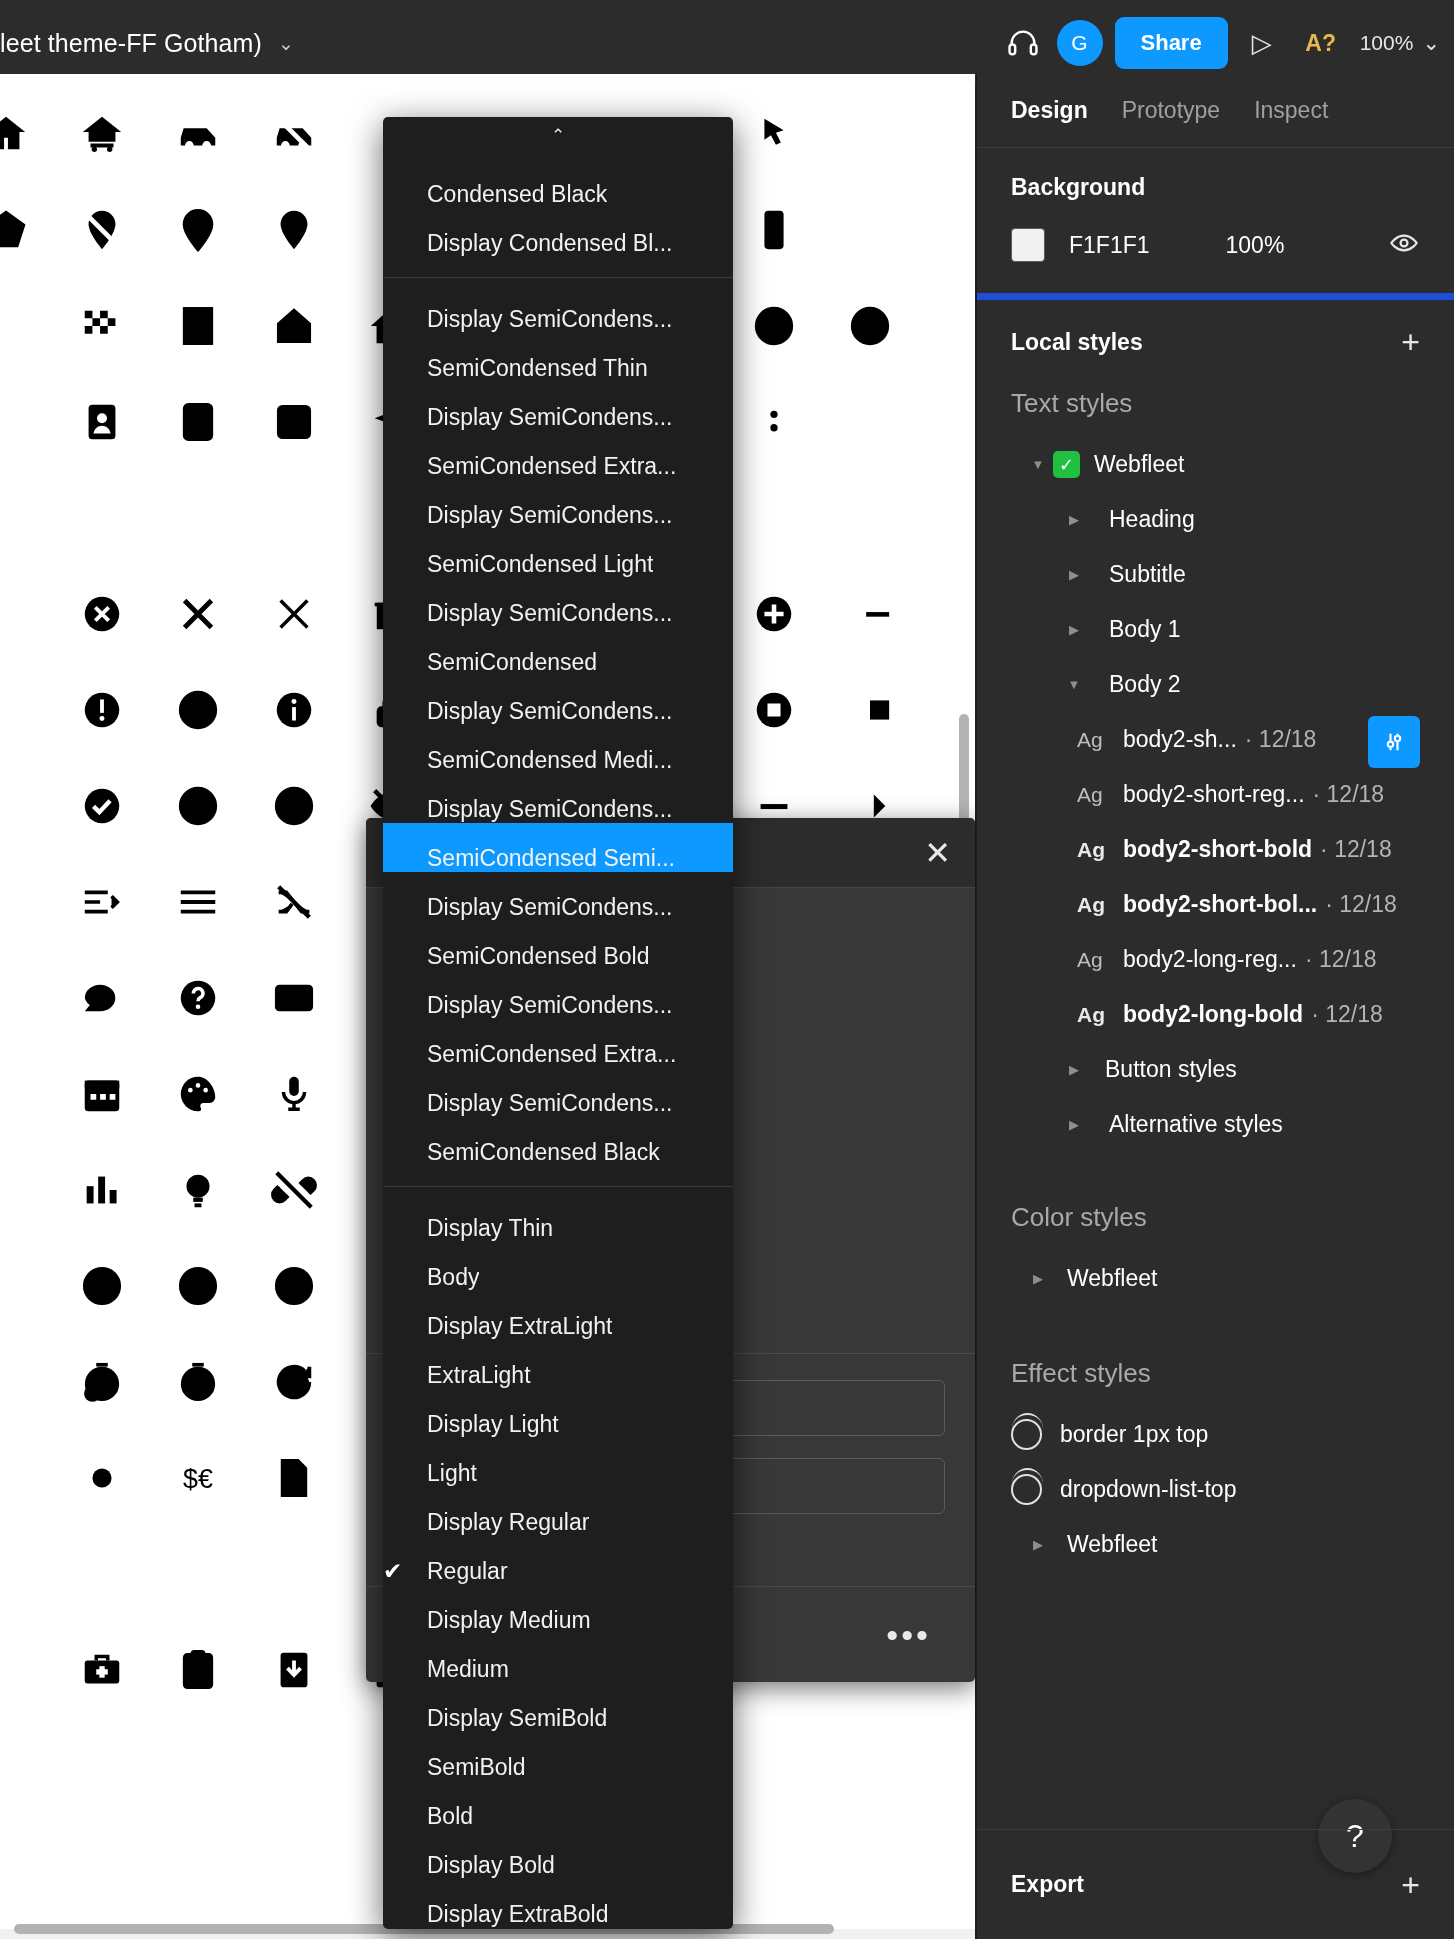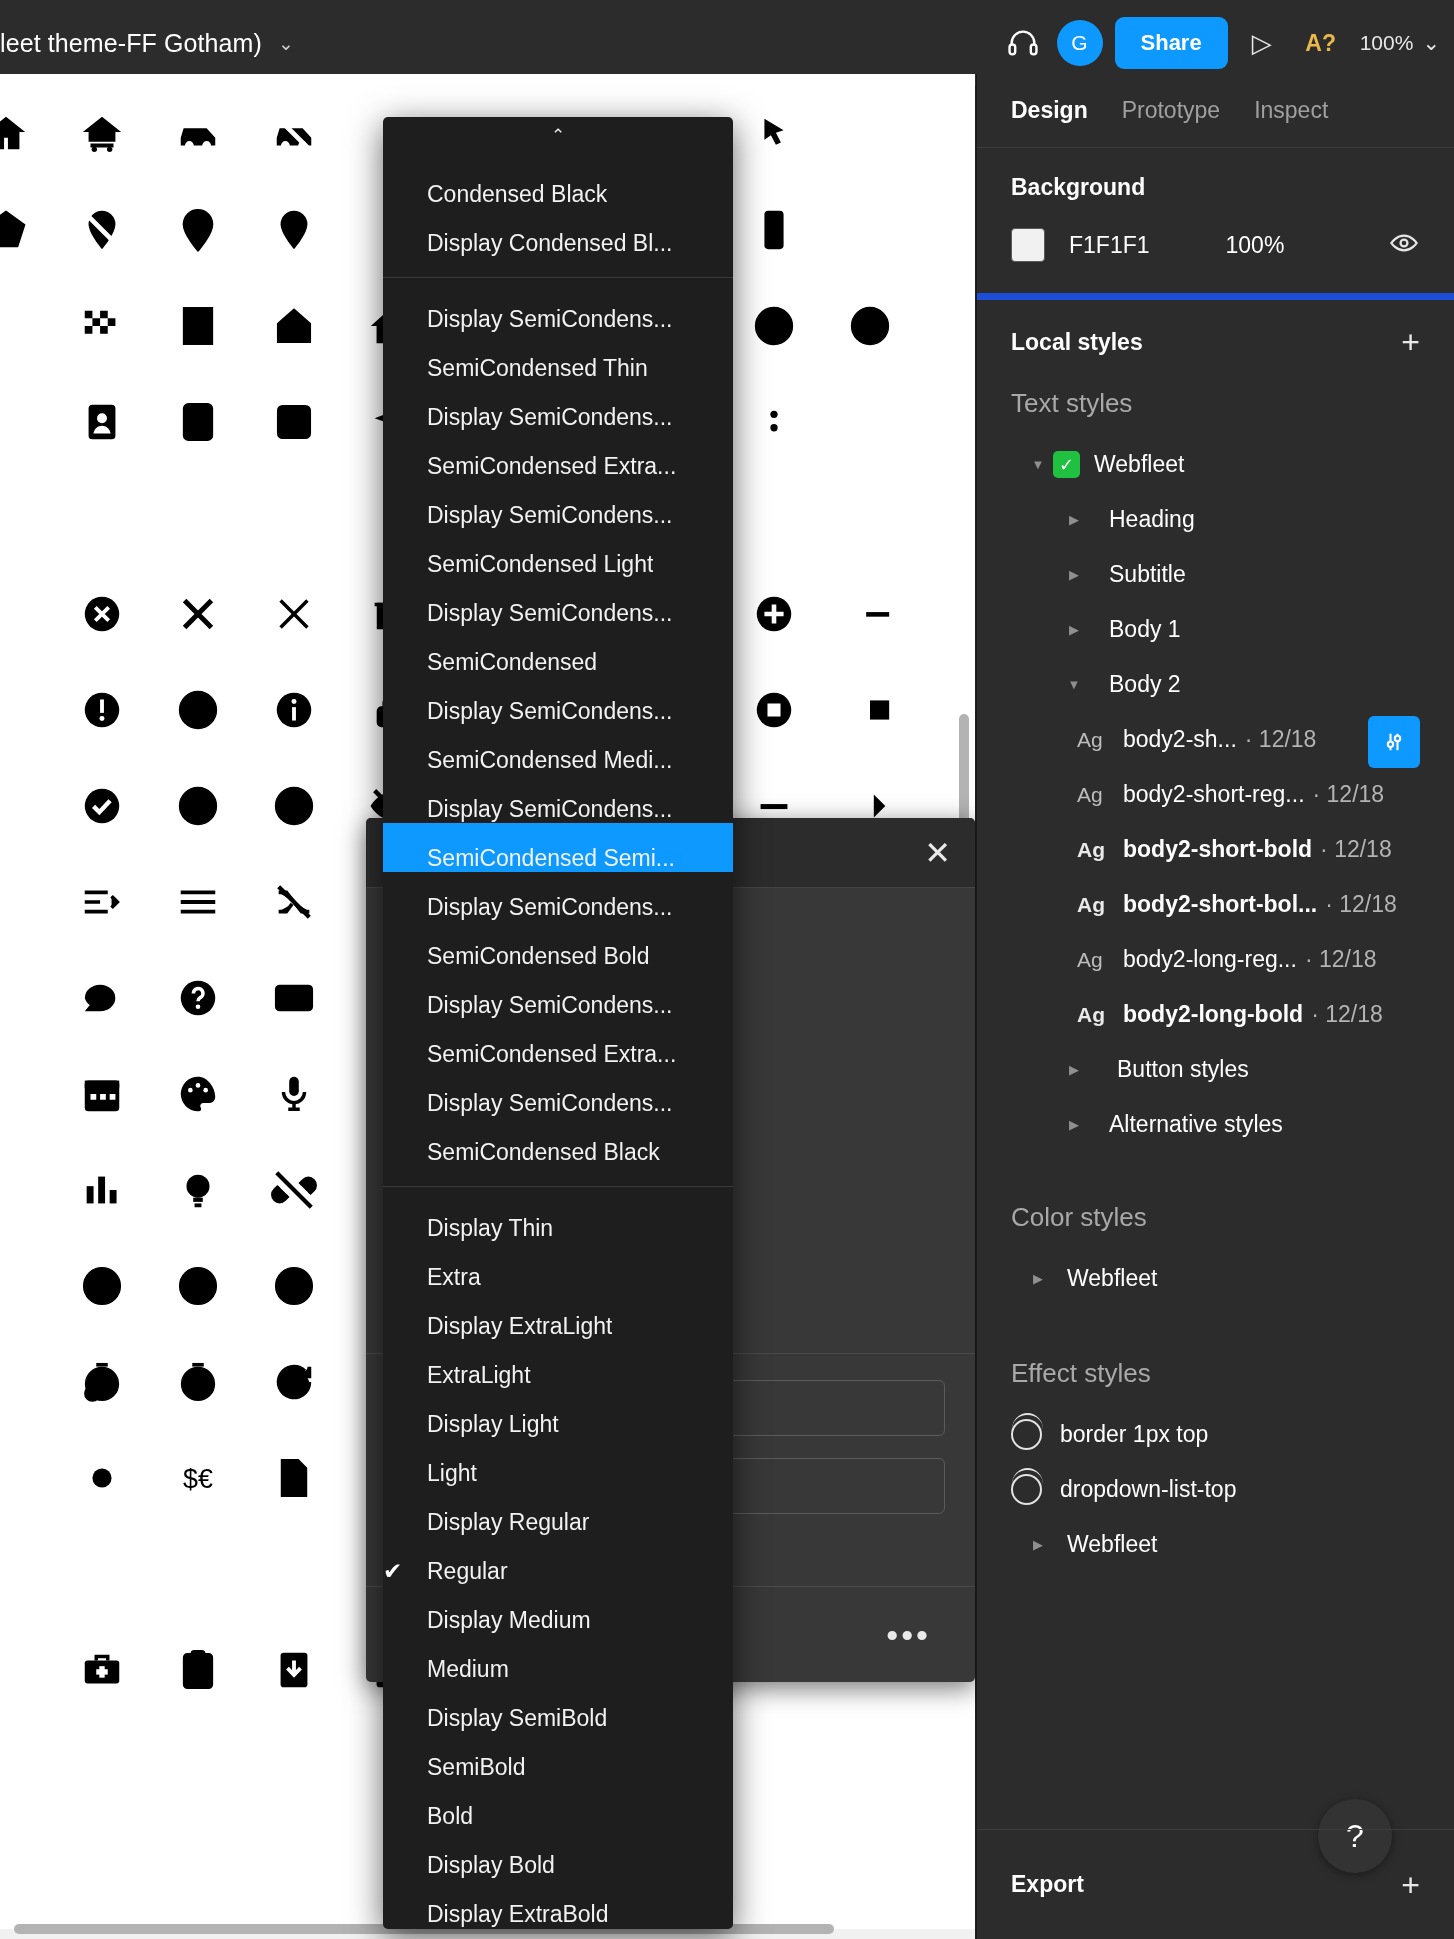--- a/index.html
+++ b/index.html
@@ -942,21 +942,21 @@
         </div>
     </div>
 
     <div class="dd-group">
       <div class="dd-item">
           <span class="tick"></span>
           <span class="lbl">Display Thin</span>
         </div>
       <div class="dd-item">
           <span class="tick"></span>
-          <span class="lbl">Extra</span>
+          <span class="lbl">Body</span>
         </div>
       <div class="dd-item">
           <span class="tick"></span>
           <span class="lbl">Display ExtraLight</span>
         </div>
       <div class="dd-item">
           <span class="tick"></span>
           <span class="lbl">ExtraLight</span>
         </div>
       <div class="dd-item">
@@ -1093,21 +1093,21 @@
         <span class="smeta">· 12/18</span>
       </div>
       <div class="tree-row indent3">
         <span class="ag bold">Ag</span>
         <span class="sname bold">body2-long-bold</span>
         <span class="smeta">· 12/18</span>
       </div>
 
       <div class="tree-row indent2">
         <span class="tri">▶</span>
-        <span style="margin-left:28px">Button styles</span>
+        <span style="margin-left:16px">Button styles</span>
       </div>
       <div class="tree-row indent2">
         <span class="tri">▶</span>
         <span style="margin-left:20px">Alternative styles</span>
       </div>
 
       <div class="subhead" style="margin-top:50px">Color styles</div>
       <div class="tree-row indent1">
         <span class="tri">▶</span>
         <span style="margin-left:14px">Webfleet</span>

